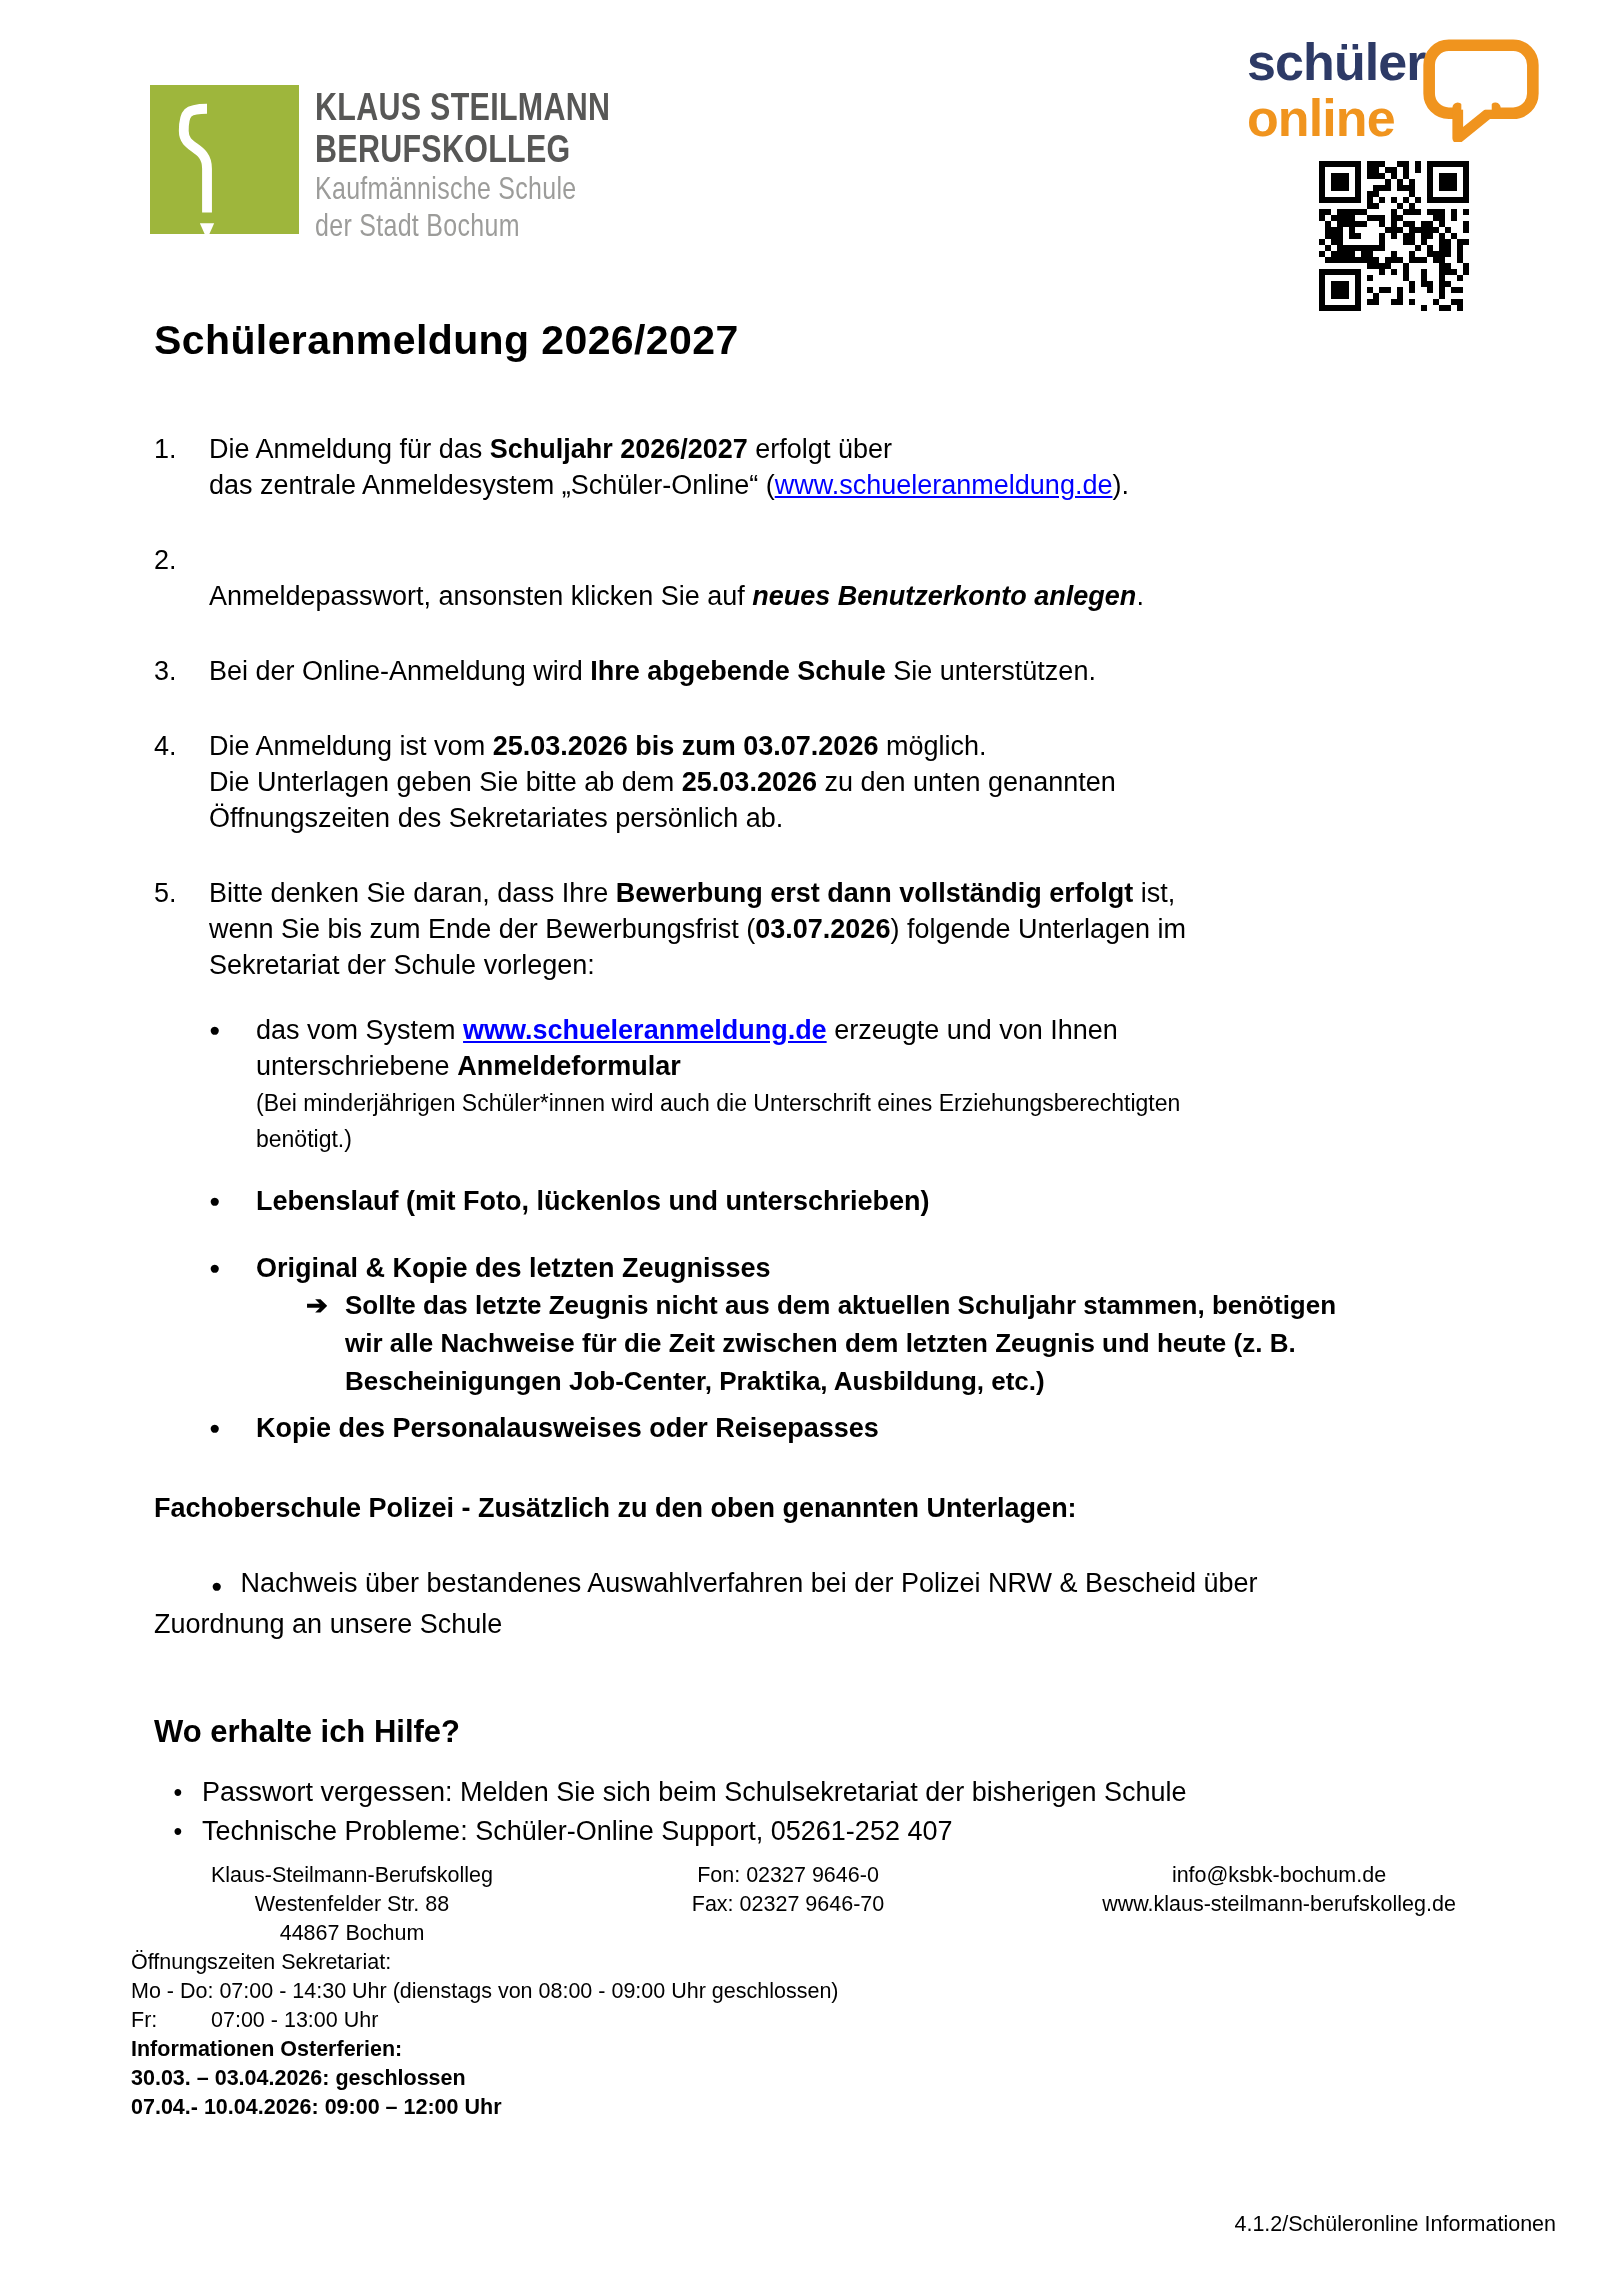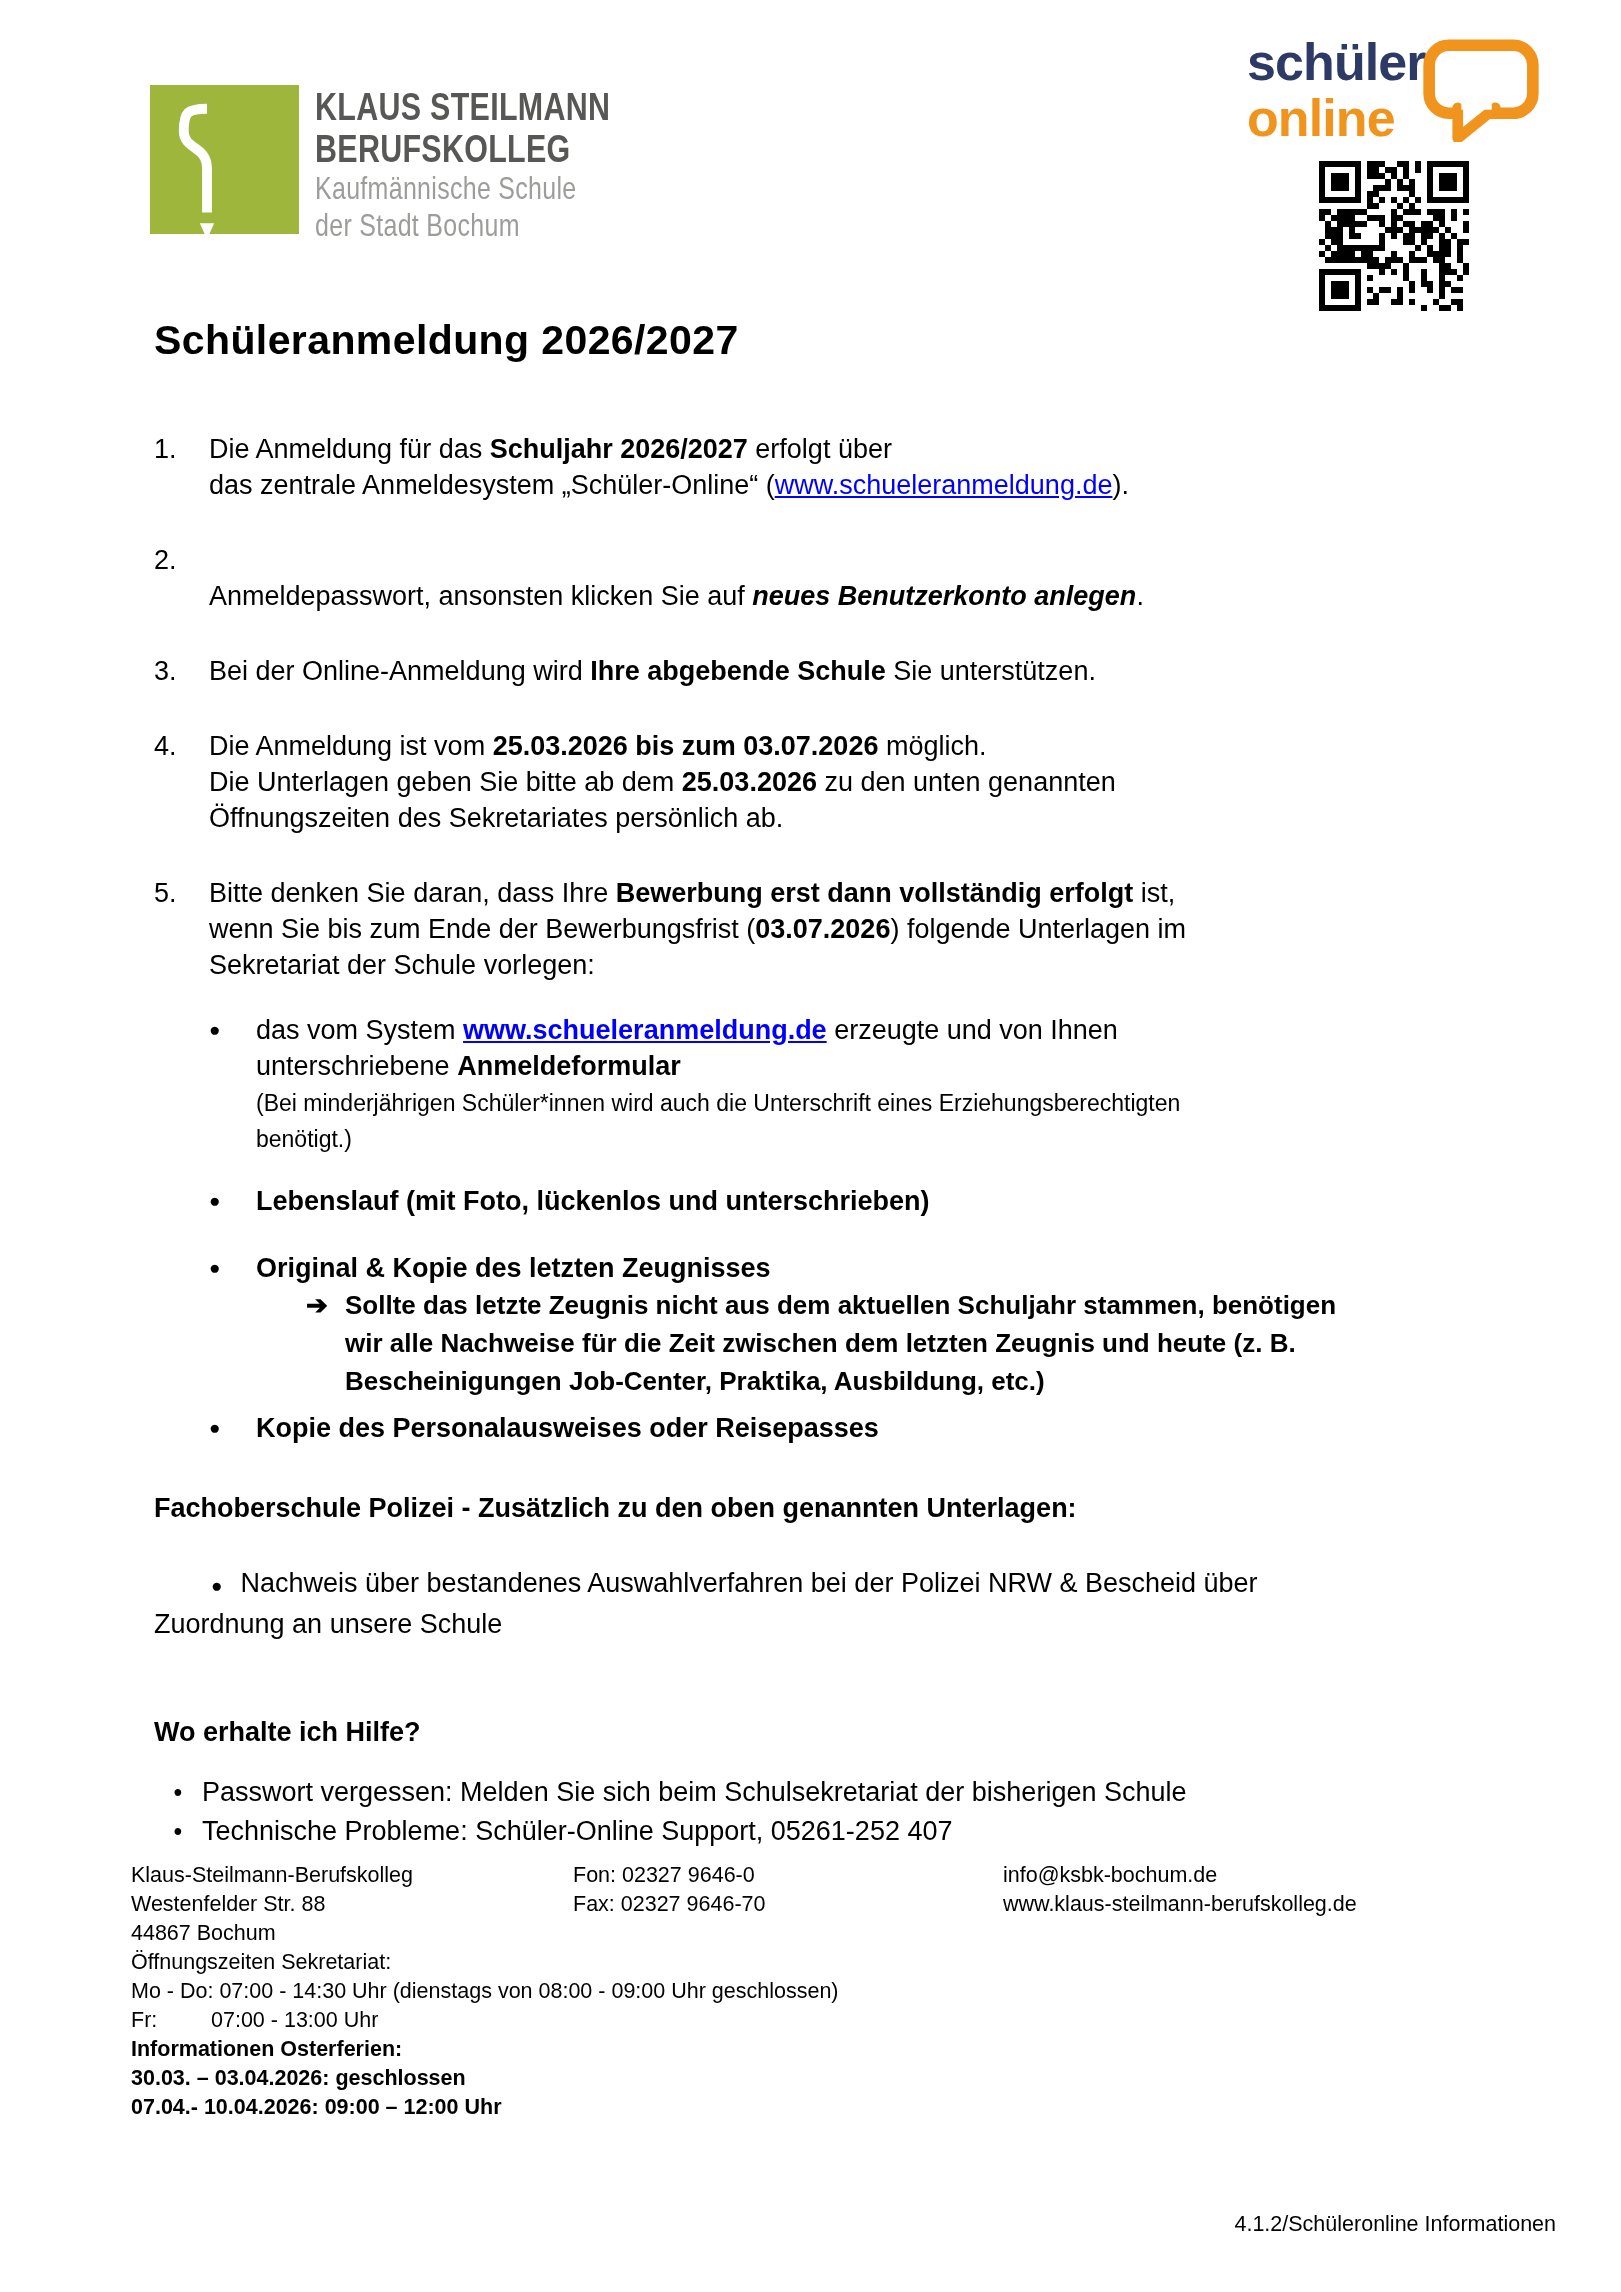--- a/index.html
+++ b/index.html
@@ -30,31 +30,31 @@
   .bitem{display:flex;font-size:27px;line-height:36px;}
   .bitem .blt{width:47px;flex:none;font-size:19px;}
   .b1{margin-bottom:27px;}
   .b2{margin-bottom:31px;}
   .b4{margin-top:9.9px;}
   .arrow-item{display:flex;margin-left:97px;font-size:26px;line-height:38px;font-weight:bold;}
   .arrow-item .arr{width:39px;flex:none;}
   .fach-heading{margin:44px 0 38px 0;font-size:27px;line-height:36px;font-weight:bold;}
   .nachweis{margin:0;font-size:27px;line-height:39px;text-indent:57px;}
   .nachweis .blt-inline{font-size:19px;margin-right:18px;}
-  .help-heading{margin:70px 0 23px 0;font-size:27px;line-height:36px;font-weight:bold;}
+  .help-heading{margin:70px 0 23px 0;font-size:31px;line-height:36px;font-weight:bold;}
   .hitem{display:flex;font-size:27px;line-height:39px;}
   .hitem .blt{width:48px;flex:none;text-align:center;font-size:25px;}
   
   .b{font-weight:bold;}
   .i{font-style:italic;}
   .small{font-size:23px;line-height:33px;}
   .link{color:#0000ff;text-decoration:underline;cursor:pointer;}
   
   .footer{position:absolute;left:131px;top:1861px;width:1424px;font-size:21.5px;line-height:29px;}
-  .fcols{display:flex;}
+  .fcols{display:flex;text-align:center;}
   .fcol1{width:442px;}
   .fcol2{width:430px;}
   .fcol3{flex:1;}
   .hours{}
   .hours .hb{font-weight:bold;}
   .page-ref{position:absolute;right:66px;top:2212px;font-size:21.5px;}
 </style>
 </head>
 <body>
 

